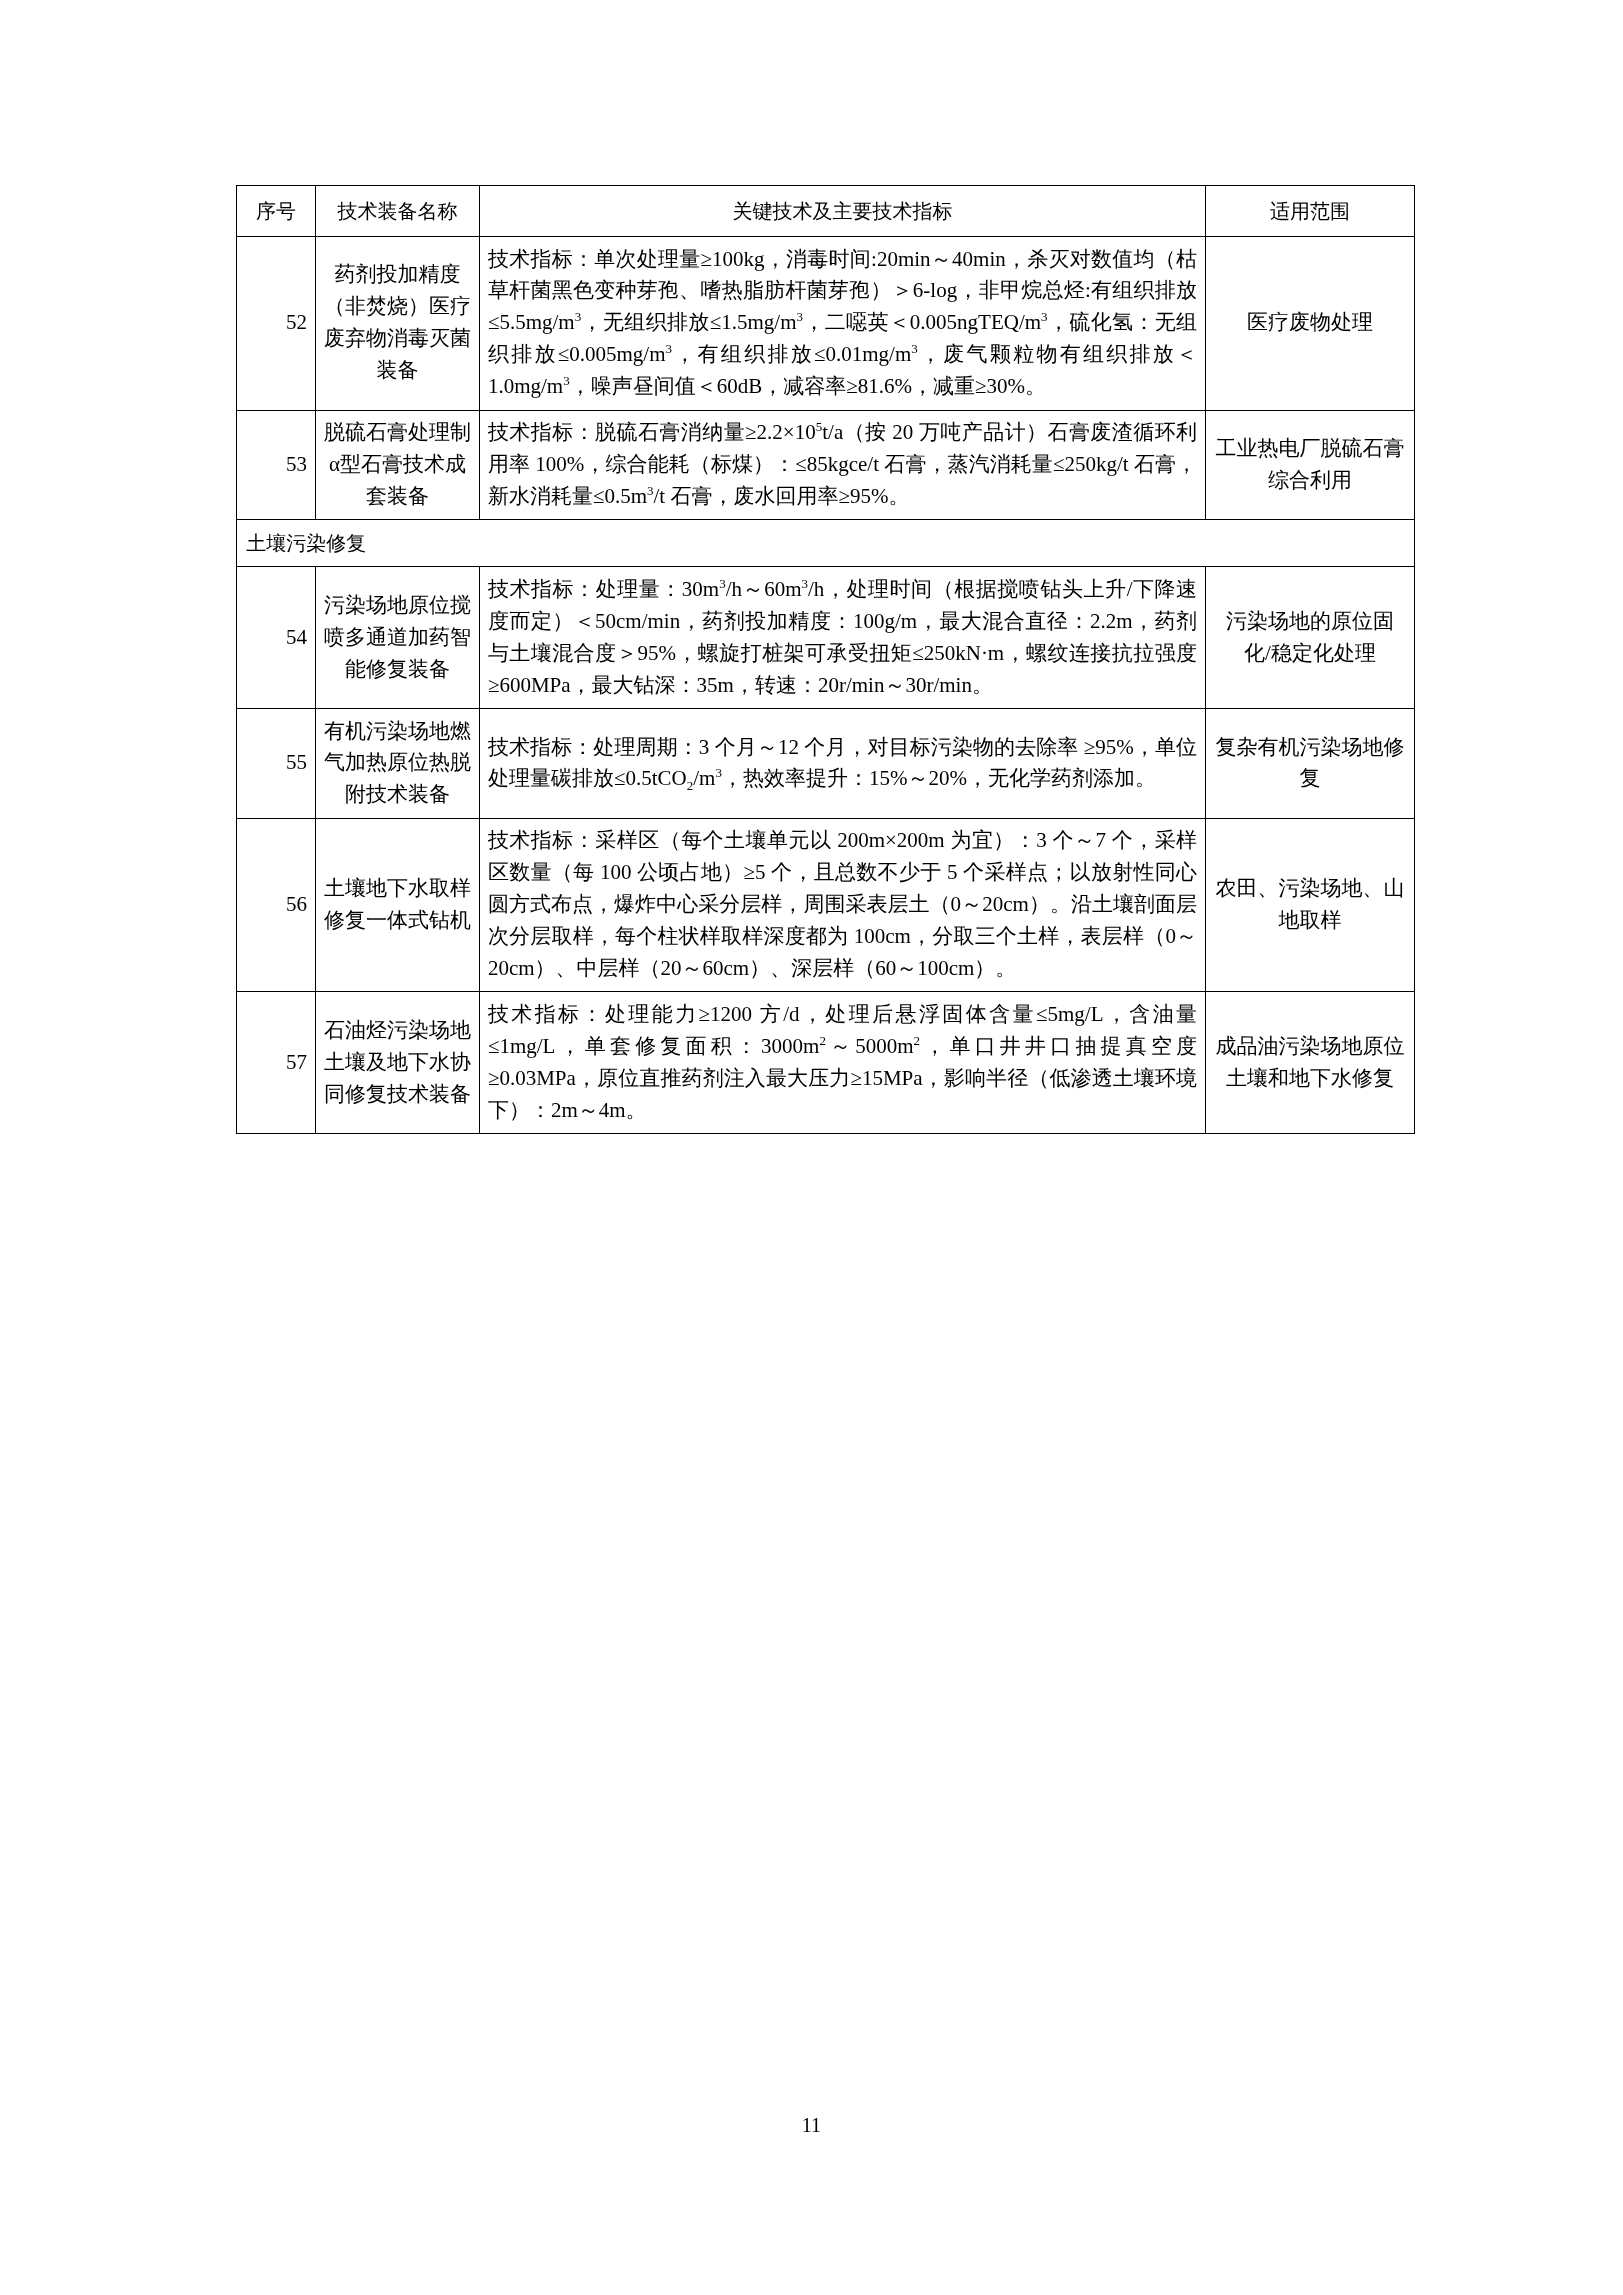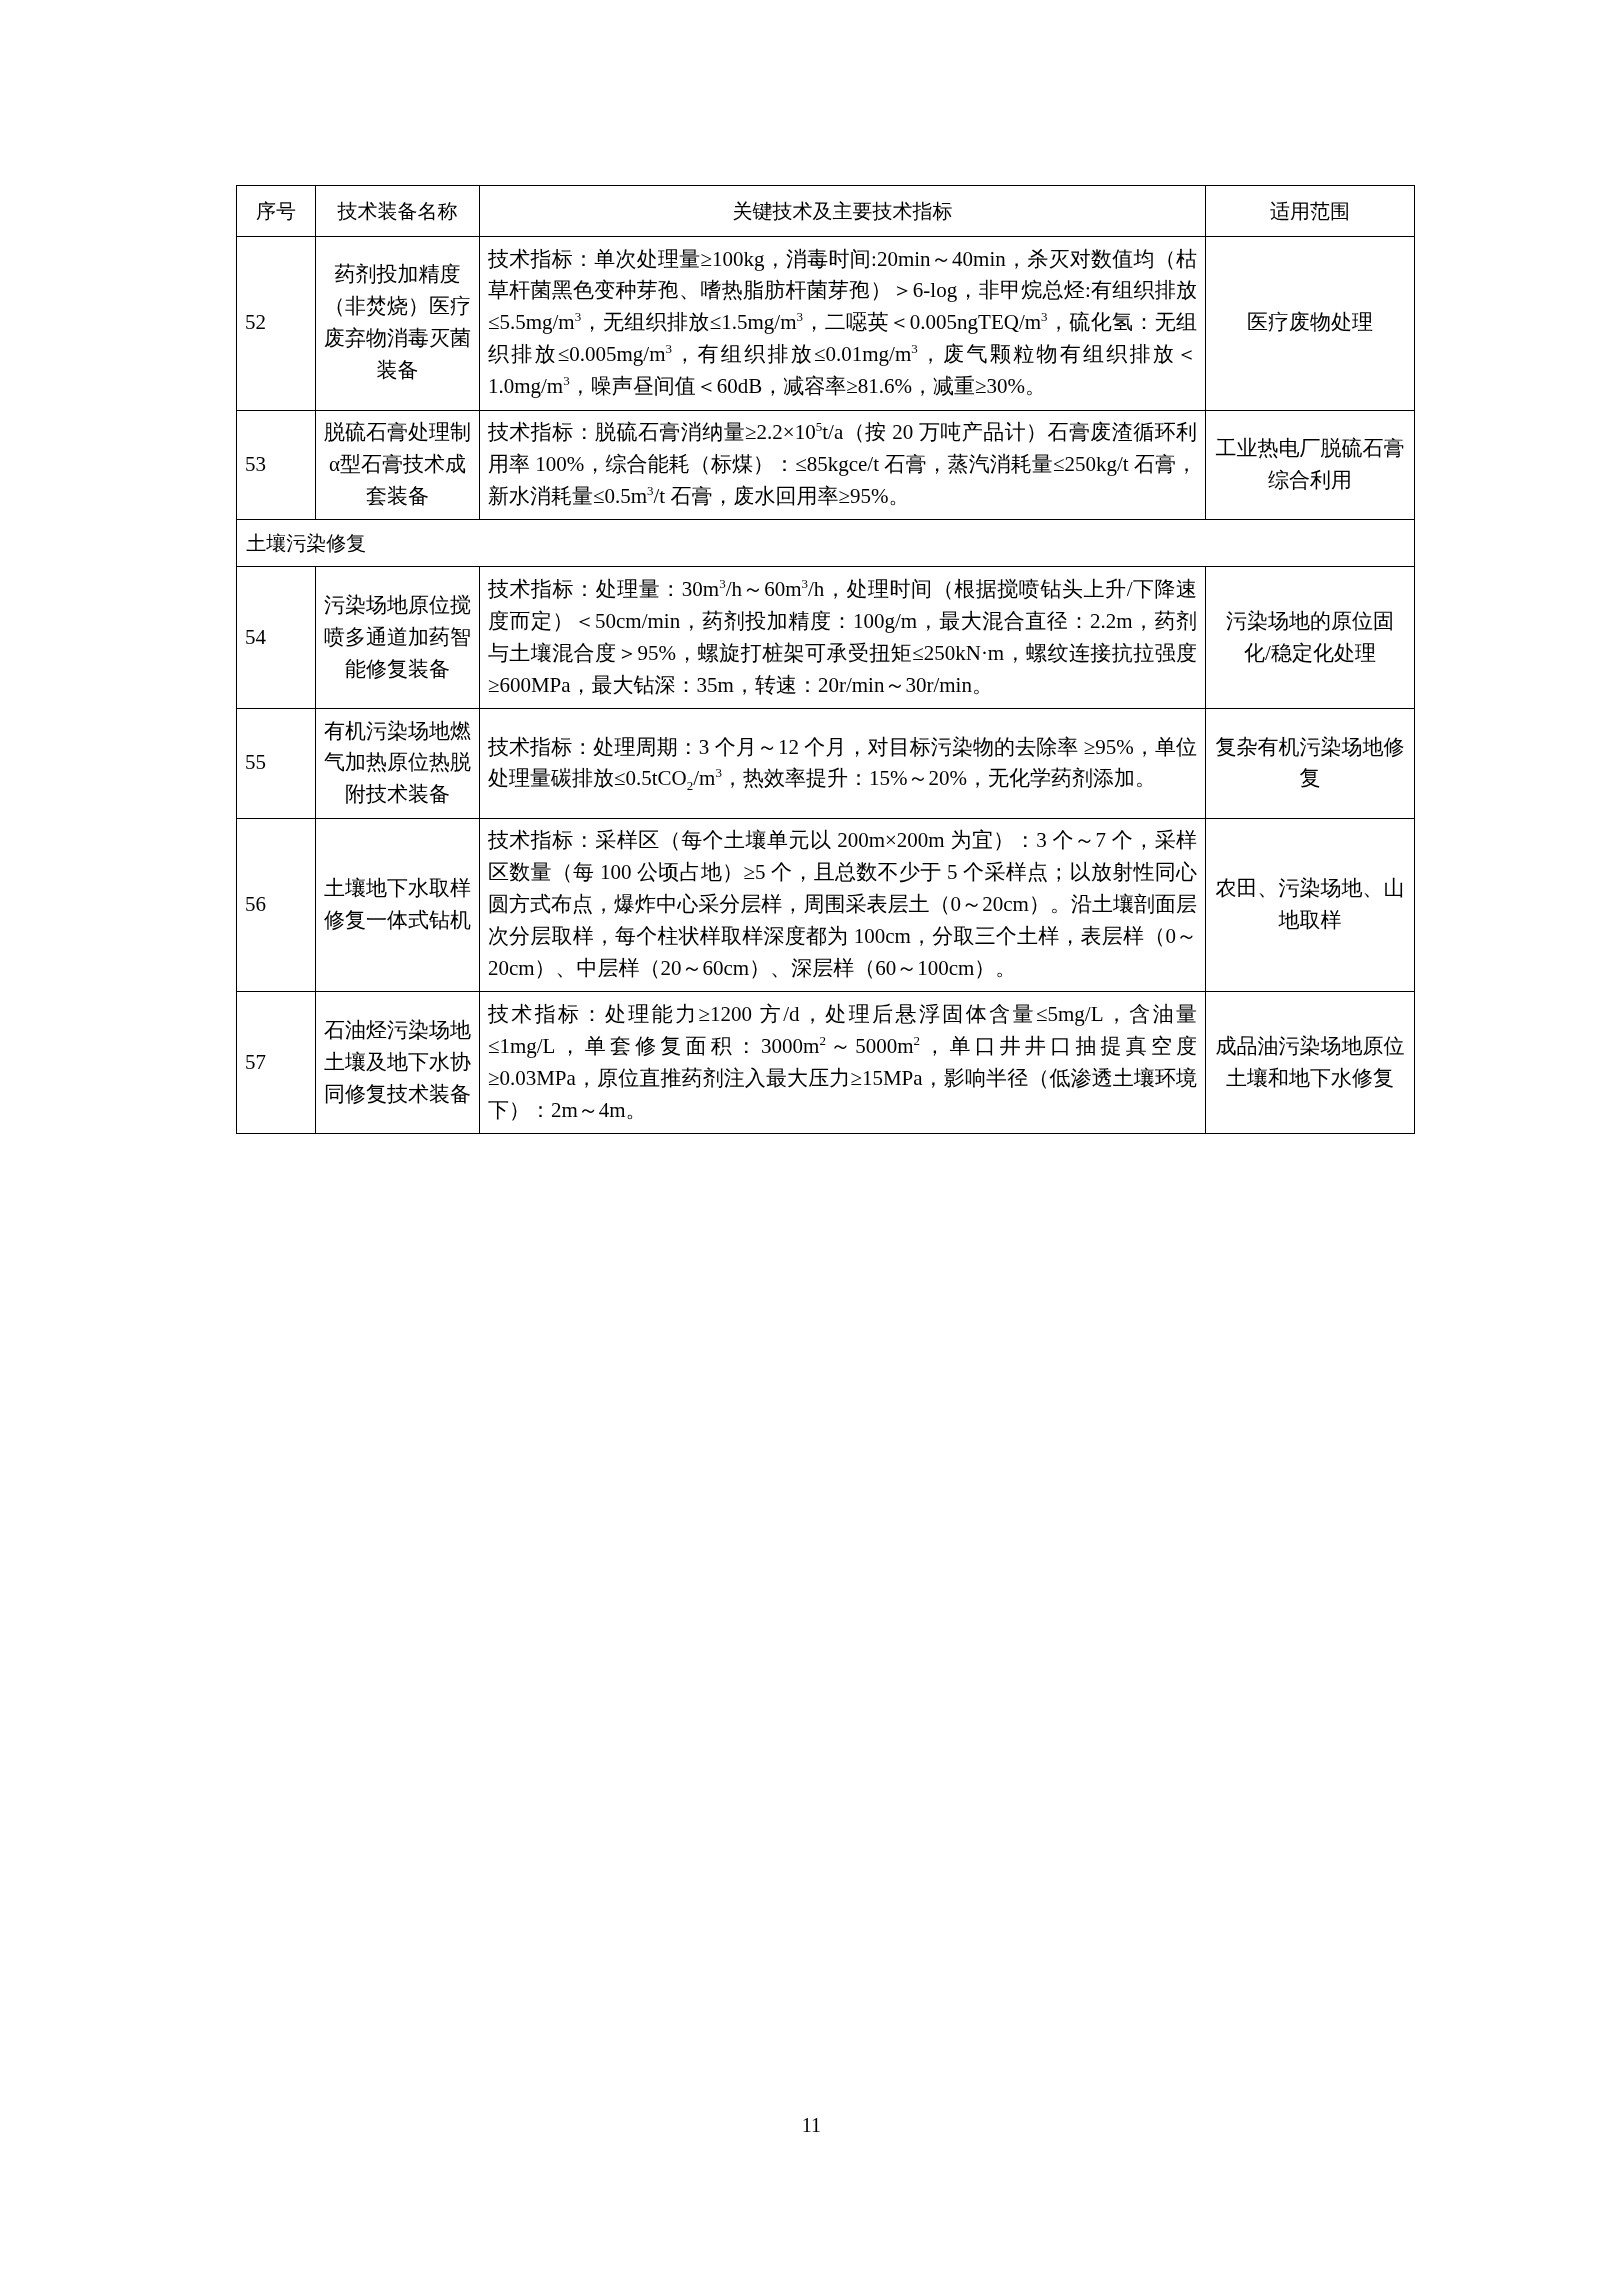--- a/index.html
+++ b/index.html
@@ -43,21 +43,21 @@
   col.c-tech  { width: 726px; }
   col.c-scope { width: 209px; }
 
   .hdr td {
     text-align: center;
     font-size: 20px;
     line-height: 1.45;
     padding: 10.5px 5.2px;
   }
   .cell-center {
-    text-align: left;
+    text-align: right;
   }
   .cell-tech {
     text-align: justify;
     text-justify: inter-ideograph;
     padding: 9.2px 10.5px 9.2px 10.5px;
   }
   .cell-name {
     text-align: center;
     line-height: 1.55;
     padding-left: 3.9px;

